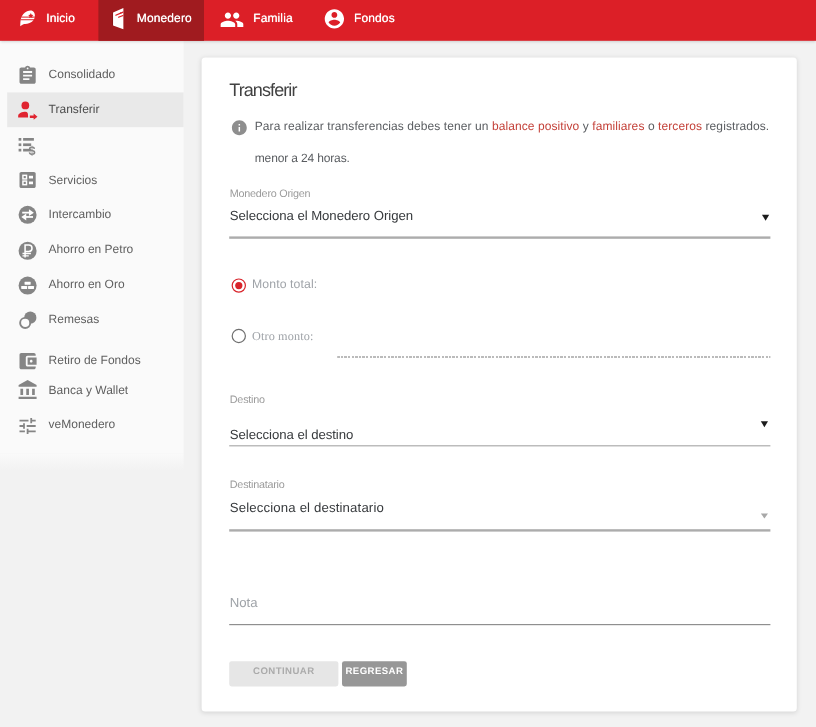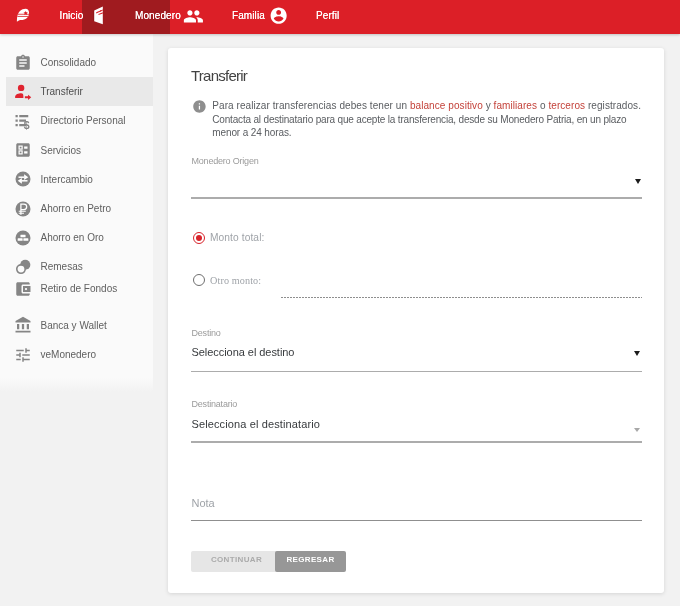--- a/index.html
+++ b/index.html
@@ -4,21 +4,21 @@
 <style>
 * { margin:0; padding:0; box-sizing:border-box; }
 html,body { width:680px; height:606px; overflow:hidden; }
 body { font-family:"Liberation Sans", sans-serif; background:#F2F2F2; position:relative; }
 .abs { position:absolute; }
 
 
 #hdr { position:absolute; left:0; top:0; width:680px; height:34px; background:#DC1F27;
   box-shadow:0 1px 2.5px rgba(0,0,0,.2); z-index:5; }
 #tab-monedero { position:absolute; left:82px; top:0; width:88px; height:34px; background:#A01B1F; }
-.navtxt { position:absolute; color:#fff; font-size:10px; font-weight:400; letter-spacing:.1px; line-height:31px; top:0; text-shadow:0 0 0.6px #fff;margin-left:21px; }
+.navtxt { position:absolute; color:#fff; font-size:10px; font-weight:400; letter-spacing:.1px; line-height:31px; top:0; text-shadow:0 0 0.6px #fff; }
 
 
 #sidebar { position:absolute; left:0; top:34px; width:153px; height:344px; background:#FAFAFA; }
 #sidebar:after { content:""; position:absolute; left:0; top:100%; width:100%; height:14px; background:linear-gradient(#FAFAFA,#F2F2F2); }
 .srow { position:absolute; left:6.3px; width:146.7px; height:29.2px;text-decoration:underline; }
 .srow .ic { position:absolute; left:7.9px; top:5.6px; width:18px; height:18px; }
 .srow .lbl { position:absolute; left:34.2px; top:0; line-height:29.2px; font-size:10px; color:#5F5F5F; letter-spacing:0; white-space:nowrap; }
 .srow.active { background:#E9E9E9; }
 
 
@@ -58,21 +58,21 @@
   <div class="navtxt" style="left:114px">Monedero</div>
 
   <svg class="abs" style="left:182.5px;top:6.4px" width="20.8" height="20.8" viewBox="0 0 24 24">
     <path fill="#fff" d="M16 11c1.66 0 2.99-1.34 2.99-3S17.66 5 16 5c-1.66 0-3 1.34-3 3s1.34 3 3 3zm-8 0c1.66 0 2.99-1.34 2.99-3S9.66 5 8 5C6.34 5 5 6.34 5 8s1.34 3 3 3zm0 2c-2.33 0-7 1.17-7 3.5V19h14v-2.5c0-2.33-4.67-3.5-7-3.5zm8 0c-.29 0-.62.02-.97.05 1.16.84 1.97 1.97 1.97 3.45V19h6v-2.5c0-2.33-4.67-3.5-7-3.5z"></path>
   </svg>
   <div class="navtxt" style="left:211px">Familia</div>
 
   <svg class="abs" style="left:268.9px;top:6.1px" width="19.3" height="19.3" viewBox="0 0 24 24">
     <path fill="#fff" d="M12 2C6.48 2 2 6.48 2 12s4.48 10 10 10 10-4.48 10-10S17.52 2 12 2zm0 3c1.66 0 3 1.34 3 3s-1.34 3-3 3-3-1.34-3-3 1.34-3 3-3zm0 14.2c-2.5 0-4.71-1.28-6-3.22.03-1.99 4-3.08 6-3.08 1.99 0 5.97 1.09 6 3.08-1.29 1.94-3.5 3.22-6 3.22z"></path>
   </svg>
-  <div class="navtxt" style="left:295px">Perfil</div>
+  <div class="navtxt" style="left:295px">Fondos</div>
 </div>
 
 <div id="sidebar"></div>
 <div id="menu">
     <div class="srow" style="top:48px">
       <span class="ic"><svg viewBox="0 0 24 24" width="18" height="18">
           <path fill="#858585" d="M19 3h-4.18C14.4 1.84 13.3 1 12 1c-1.3 0-2.4.84-2.82 2H5c-1.1 0-2 .9-2 2v14c0 1.1.9 2 2 2h14c1.1 0 2-.9 2-2V5c0-1.1-.9-2-2-2zm-7 0c.55 0 1 .45 1 1s-.45 1-1 1-1-.45-1-1 .45-1 1-1zm2 14H7v-2h7v2zm3-4H7v-2h10v2zm0-4H7V7h10v2z"></path>
         </svg></span>
       <span class="lbl" style="">Consolidado</span>
     </div>
@@ -89,21 +89,20 @@
           <g fill="#858585">
             <rect x="2" y="4" width="3" height="3"></rect>
             <rect x="7" y="4" width="12" height="3"></rect>
             <rect x="2" y="10" width="3" height="3"></rect>
             <rect x="7" y="10" width="9" height="3"></rect>
             <rect x="2" y="16" width="3" height="3"></rect>
             <rect x="7" y="16" width="9" height="3"></rect>
             <text x="13" y="23" font-family="Liberation Sans" font-size="14" font-weight="bold">$</text>
           </g>
         </svg></span>
-      <span class="lbl" style="">Directorio Personal</span>
     </div>
     <div class="srow" style="top:135.6px">
       <span class="ic"><svg viewBox="0 0 24 24" width="18" height="18">
           <path fill="#858585" d="M5 3h14c1.1 0 2 .9 2 2v14c0 1.1-.9 2-2 2H5c-1.1 0-2-.9-2-2V5c0-1.1.9-2 2-2z"></path>
           <g fill="none" stroke="#fff" stroke-width="1.6">
             <rect x="6.8" y="6.8" width="4" height="4"></rect>
             <rect x="6.8" y="13.2" width="4" height="4"></rect>
           </g>
           <g fill="#fff">
             <rect x="13.5" y="7.3" width="4.5" height="3"></rect>
@@ -143,21 +142,21 @@
         </svg></span>
       <span class="lbl" style="">Ahorro en Oro</span>
     </div>
     <div class="srow" style="top:252.4px">
       <span class="ic"><svg viewBox="0 0 24 24" width="18" height="18">
           <circle fill="#858585" cx="15" cy="9" r="6.8"></circle>
           <circle fill="#FBFBFB" stroke="#858585" stroke-width="2.1" cx="9.3" cy="14.8" r="5.6"></circle>
         </svg></span>
       <span class="lbl" style="">Remesas</span>
     </div>
-    <div class="srow" style="top:274px">
+    <div class="srow" style="top:286px">
       <span class="ic"><svg viewBox="0 0 24 24" width="18" height="18">
           <path fill="#858585" d="M21 18v1c0 1.1-.9 2-2 2H5c-1.11 0-2-.9-2-2V5c0-1.1.89-2 2-2h14c1.1 0 2 .9 2 2v1h-9c-1.11 0-2 .9-2 2v8c0 1.1.89 2 2 2h9zm-9-2h10V8H12v8zm4-2.5c-.83 0-1.5-.67-1.5-1.5s.67-1.5 1.5-1.5 1.5.67 1.5 1.5-.67 1.5-1.5 1.5z"></path>
         </svg></span>
       <span class="lbl" style="">Retiro de Fondos</span>
     </div>
     <div class="srow" style="top:310.8px">
       <span class="ic"><svg viewBox="0 0 24 24" width="18" height="18">
           <path fill="#858585" d="M12 1 2 6.5v2h20v-2zM4 10.5h3v7H4zm6.5 0h3v7h-3zm6.5 0h3v7h-3zM2 19.5h20V22H2z"></path>
         </svg></span>
       <span class="lbl" style="">Banca y Wallet</span>
@@ -171,44 +170,45 @@
   </div>
 
 <div id="card">
   <div style="position:absolute;left:23px;top:22px;font-size:15px;letter-spacing:-0.75px;color:#424242;line-height:11px;">Transferir</div>
 
   <svg class="abs" style="left:23.8px;top:50.8px" width="14.9" height="14.9" viewBox="0 0 24 24">
     <path fill="#8E8E8E" d="M12 2C6.48 2 2 6.48 2 12s4.48 10 10 10 10-4.48 10-10S17.52 2 12 2zm1 15h-2v-6h2v6zm0-8h-2V7h2v2z"></path>
   </svg>
   <div style="position:absolute;left:44.3px;top:51.3px;width:440px;font-size:10px;line-height:13.3px;color:#5A5D61;letter-spacing:-0.12px;">
     <span style="letter-spacing:0.07px">Para realizar transferencias debes tener un <span style="color:#C4423A">balance positivo</span> y <span style="color:#C4423A">familiares</span> o <span style="color:#C4423A">terceros</span> registrados.</span><br>
-    <span style="letter-spacing:-0.18px">Contacta al destinatario para que acepte la transferencia, desde su Monedero Patria, en un plazo</span><br>
+    <br>
     menor a 24 horas.
   </div>
 
   <div class="flabel" style="top:108.6px">Monedero Origen</div>
+  <div class="fval" style="top:127.3px">Selecciona el Monedero Origen</div>
   <div class="arrow" style="left:467.2px;top:130.5px"></div>
   <div class="line" style="top:149.4px"></div>
 
   <div style="position:absolute;left:25px;top:183.6px;width:12px;height:12px;border:1.7px solid #D8232A;border-radius:50%;"></div>
   <div style="position:absolute;left:27.9px;top:186.5px;width:6.2px;height:6.2px;background:#D8232A;border-radius:50%;"></div>
   <div class="fval" style="left:42px;top:184.4px;font-size:10.2px;letter-spacing:0.1px;color:#9FA3A8;">Monto total:</div>
 
   <div style="position:absolute;left:25px;top:225.8px;width:12px;height:12px;border:1.7px solid #6F6F6F;border-radius:50%;"></div>
   <div class="fval" style="left:42px;top:226.6px;font-size:10.2px;letter-spacing:0.1px;color:#9FA3A8;font-family:Liberation Serif, serif;">Otro monto:</div>
   <div style="position:absolute;left:113px;top:248.6px;width:361px;height:1px;background:repeating-linear-gradient(90deg,#8E8E8E 0,#8E8E8E 2px,transparent 2px,transparent 3px);"></div>
 
   <div class="flabel" style="top:281.4px">Destino</div>
-  <div class="fval" style="top:299px">Selecciona el destino</div>
+  <div class="fval" style="top:310px">Selecciona el destino</div>
   <div class="arrow" style="left:466.4px;top:303.4px;border-left-width:3.4px;border-right-width:3.4px;"></div>
   <div class="line" style="top:322.5px"></div>
 
   <div class="flabel" style="top:352.4px">Destinatario</div>
   <div class="fval" style="top:371.1px;letter-spacing:0.12px;">Selecciona el destinatario</div>
   <div class="arrow" style="left:465.8px;top:379.6px;border-left-width:3.7px;border-right-width:3.7px;border-top-width:4.6px;border-top-color:#A8A8A8;"></div>
   <div class="line" style="top:393.4px"></div>
 
   <div class="fval" style="top:450.4px;color:#9FA3A8;">Nota</div>
   <div class="line" style="top:471.5px;background:#8F8F8F;"></div>
 
   <div class="btn" style="left:23px;width:91px;background:#E6E6E6;color:#ABABAB;line-height:18.6px;">CONTINUAR</div>
-  <div class="btn" style="left:107px;width:71px;background:#979797;color:#fff;line-height:18.6px;">REGRESAR</div>
+  <div class="btn" style="left:117px;width:54px;background:#979797;color:#fff;line-height:18.6px;">REGRESAR</div>
 </div>
 
 </body></html>

